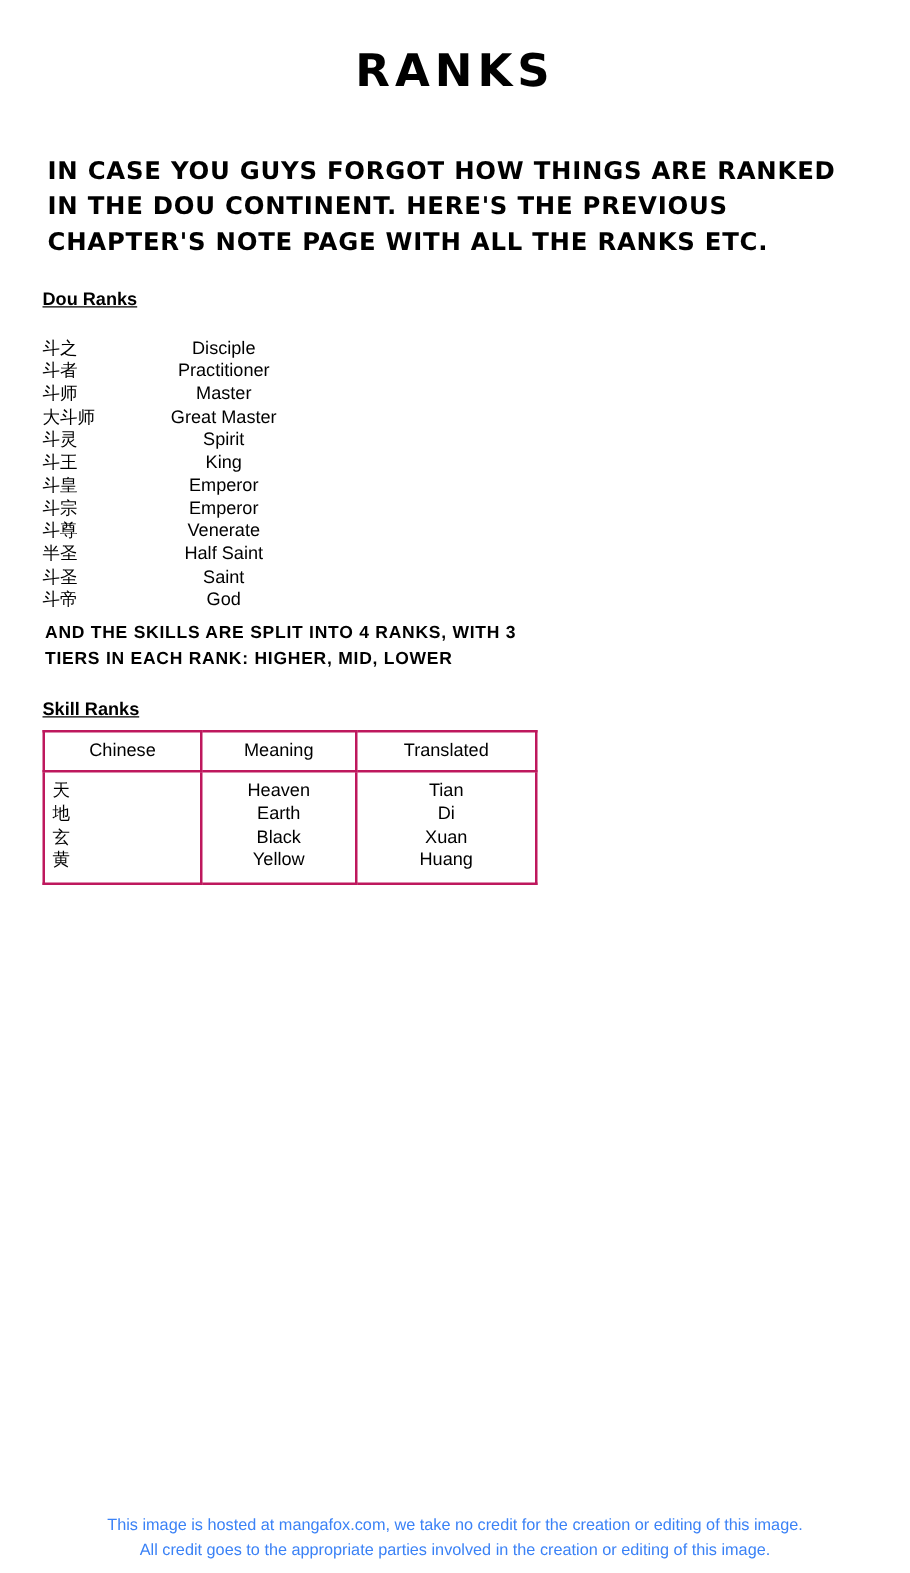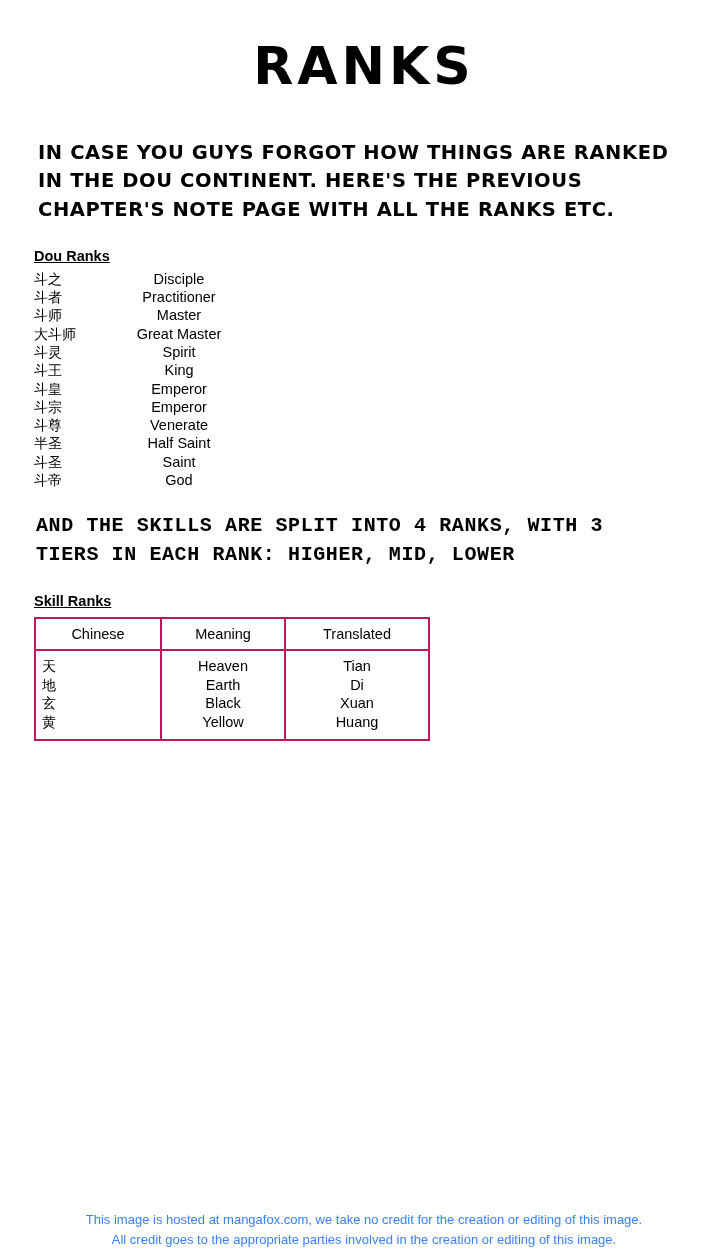--- a/index.html
+++ b/index.html
@@ -21,21 +21,21 @@
     width: 728px;
     height: 1258px;
     box-sizing: border-box;
   }
 
   
   .title {
     text-align: center;
     font-family: "DejaVu Sans", sans-serif;
     font-weight: bold;
-    font-size: 52px;
+    font-size: 36px;
     letter-spacing: 4px;
     margin: 0;
     padding-top: 40px;
     line-height: 1.0;
   }
 
   
   .intro {
     margin: 47px 34px 0 38px;
     font-family: "DejaVu Sans", sans-serif;
@@ -75,28 +75,29 @@
     font-size: 14px;
     line-height: 18px;
     white-space: nowrap;
   }
   .dou-en {
     width: 170px;
     text-align: center;
     font-family: "Liberation Sans", sans-serif;
     font-size: 14.5px;
     line-height: 18px;
+    margin-top: 16px;
   }
 
   
   .para2 {
     margin: 22px 34px 0 36px;
-    font-family: Liberation Mono, monospace;
-    font-weight: bold;
-    font-size: 20px;
+    font-family: Liberation Sans, sans-serif;
+    font-weight: bold;
+    font-size: 14px;
     line-height: 1.45;
     letter-spacing: 0.6px;
     text-transform: uppercase;
   }
   .para2 div { white-space: nowrap; }
 
   
   .skill-table {
     margin-left: 34px;
     margin-top: 4px;

